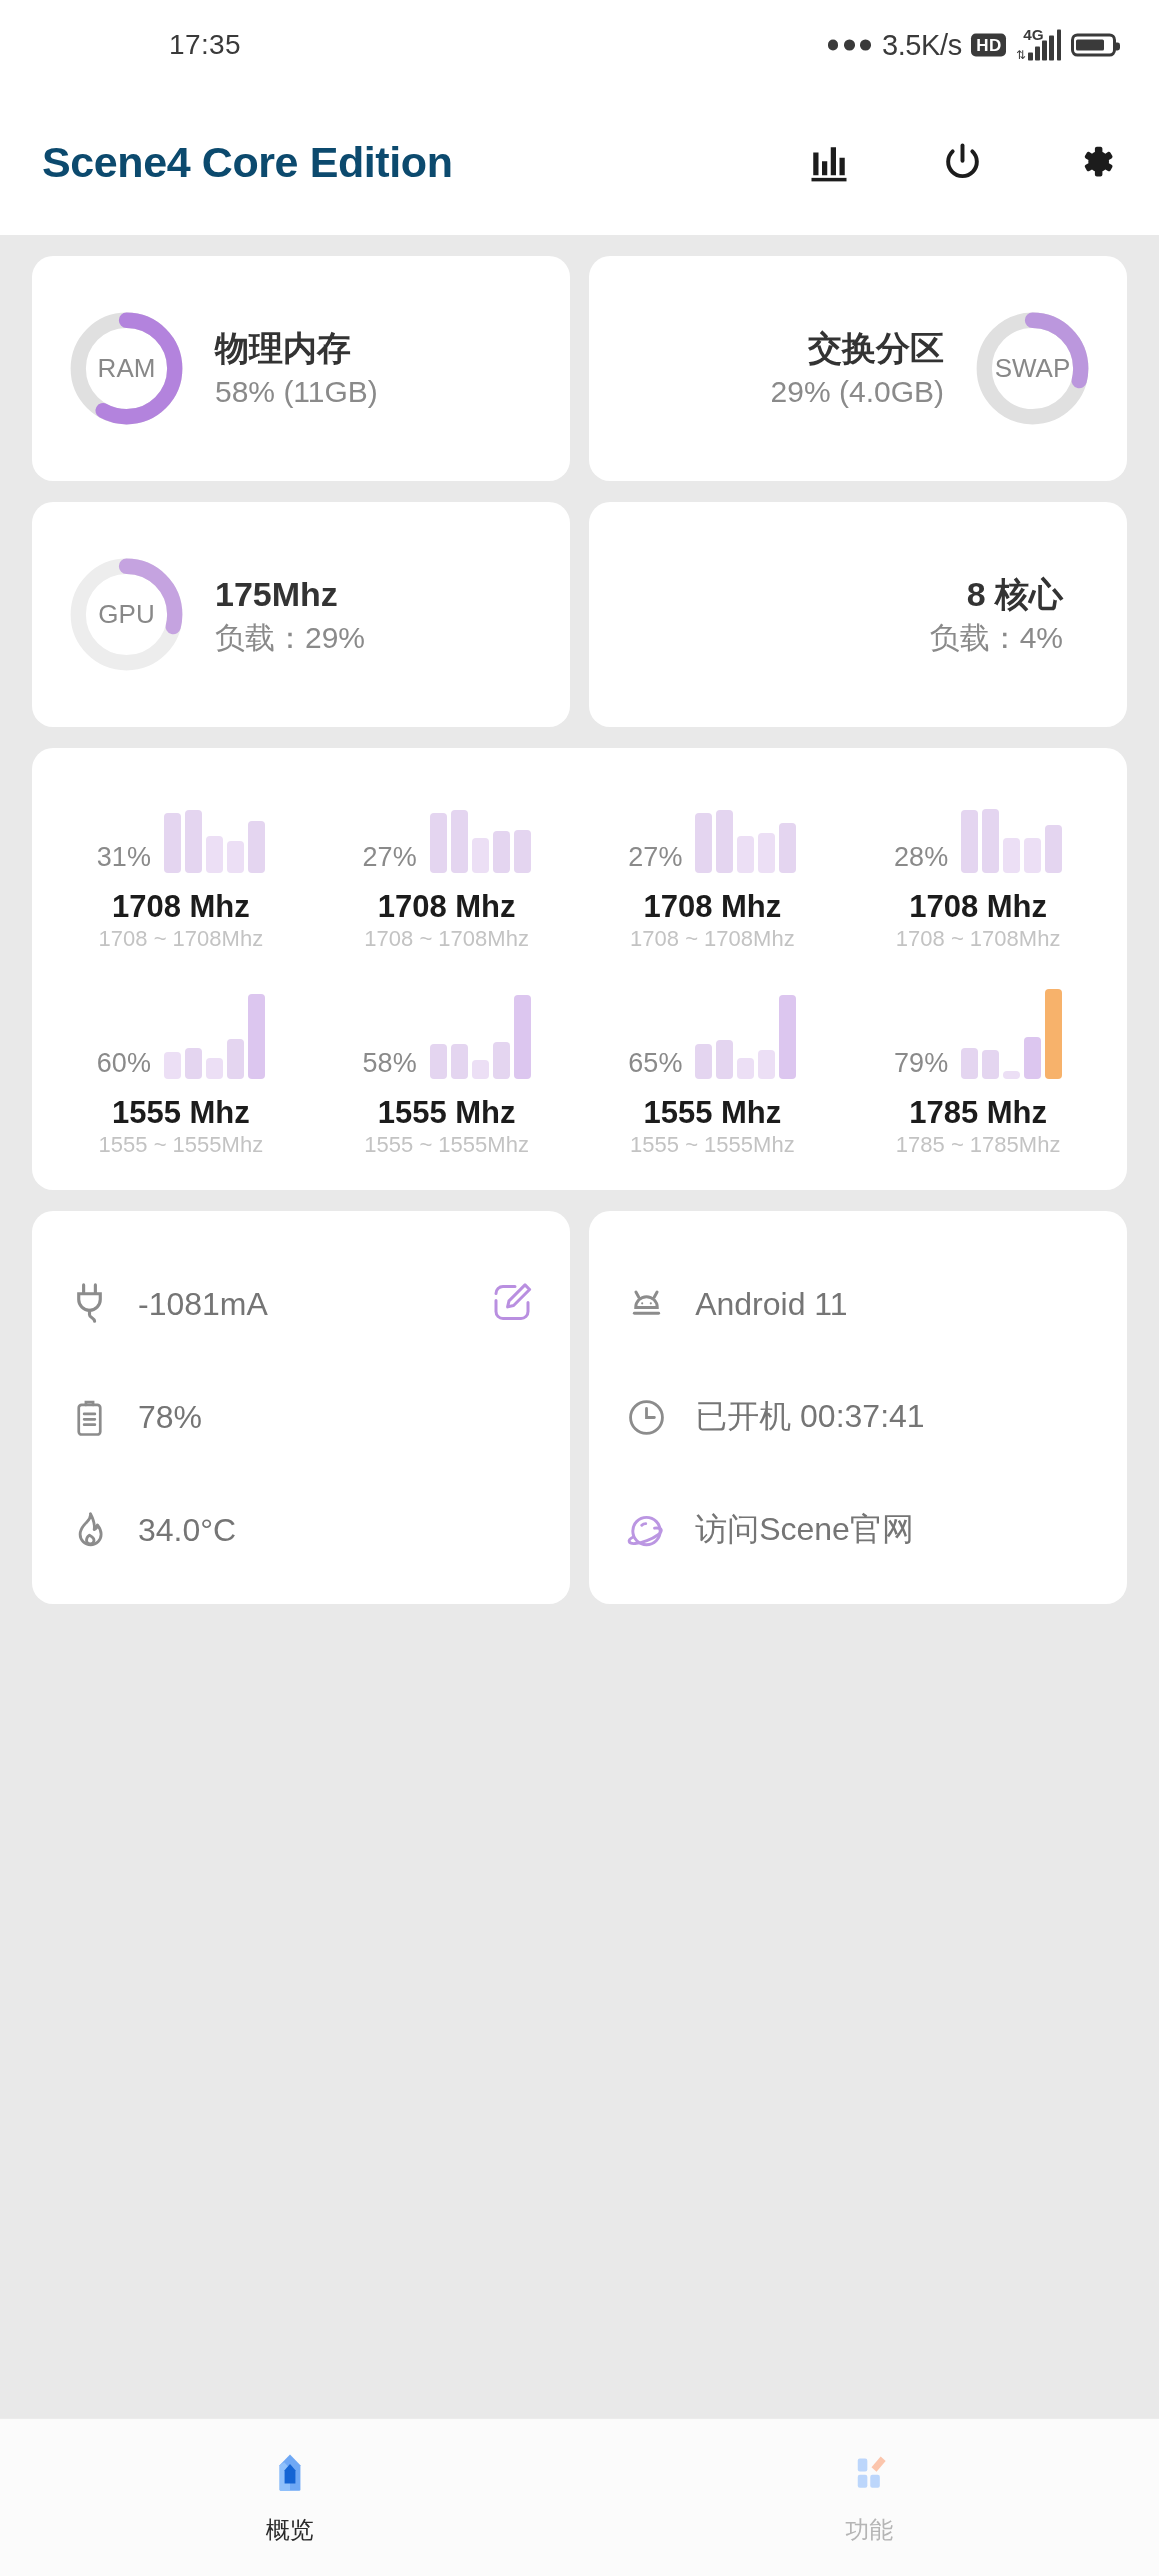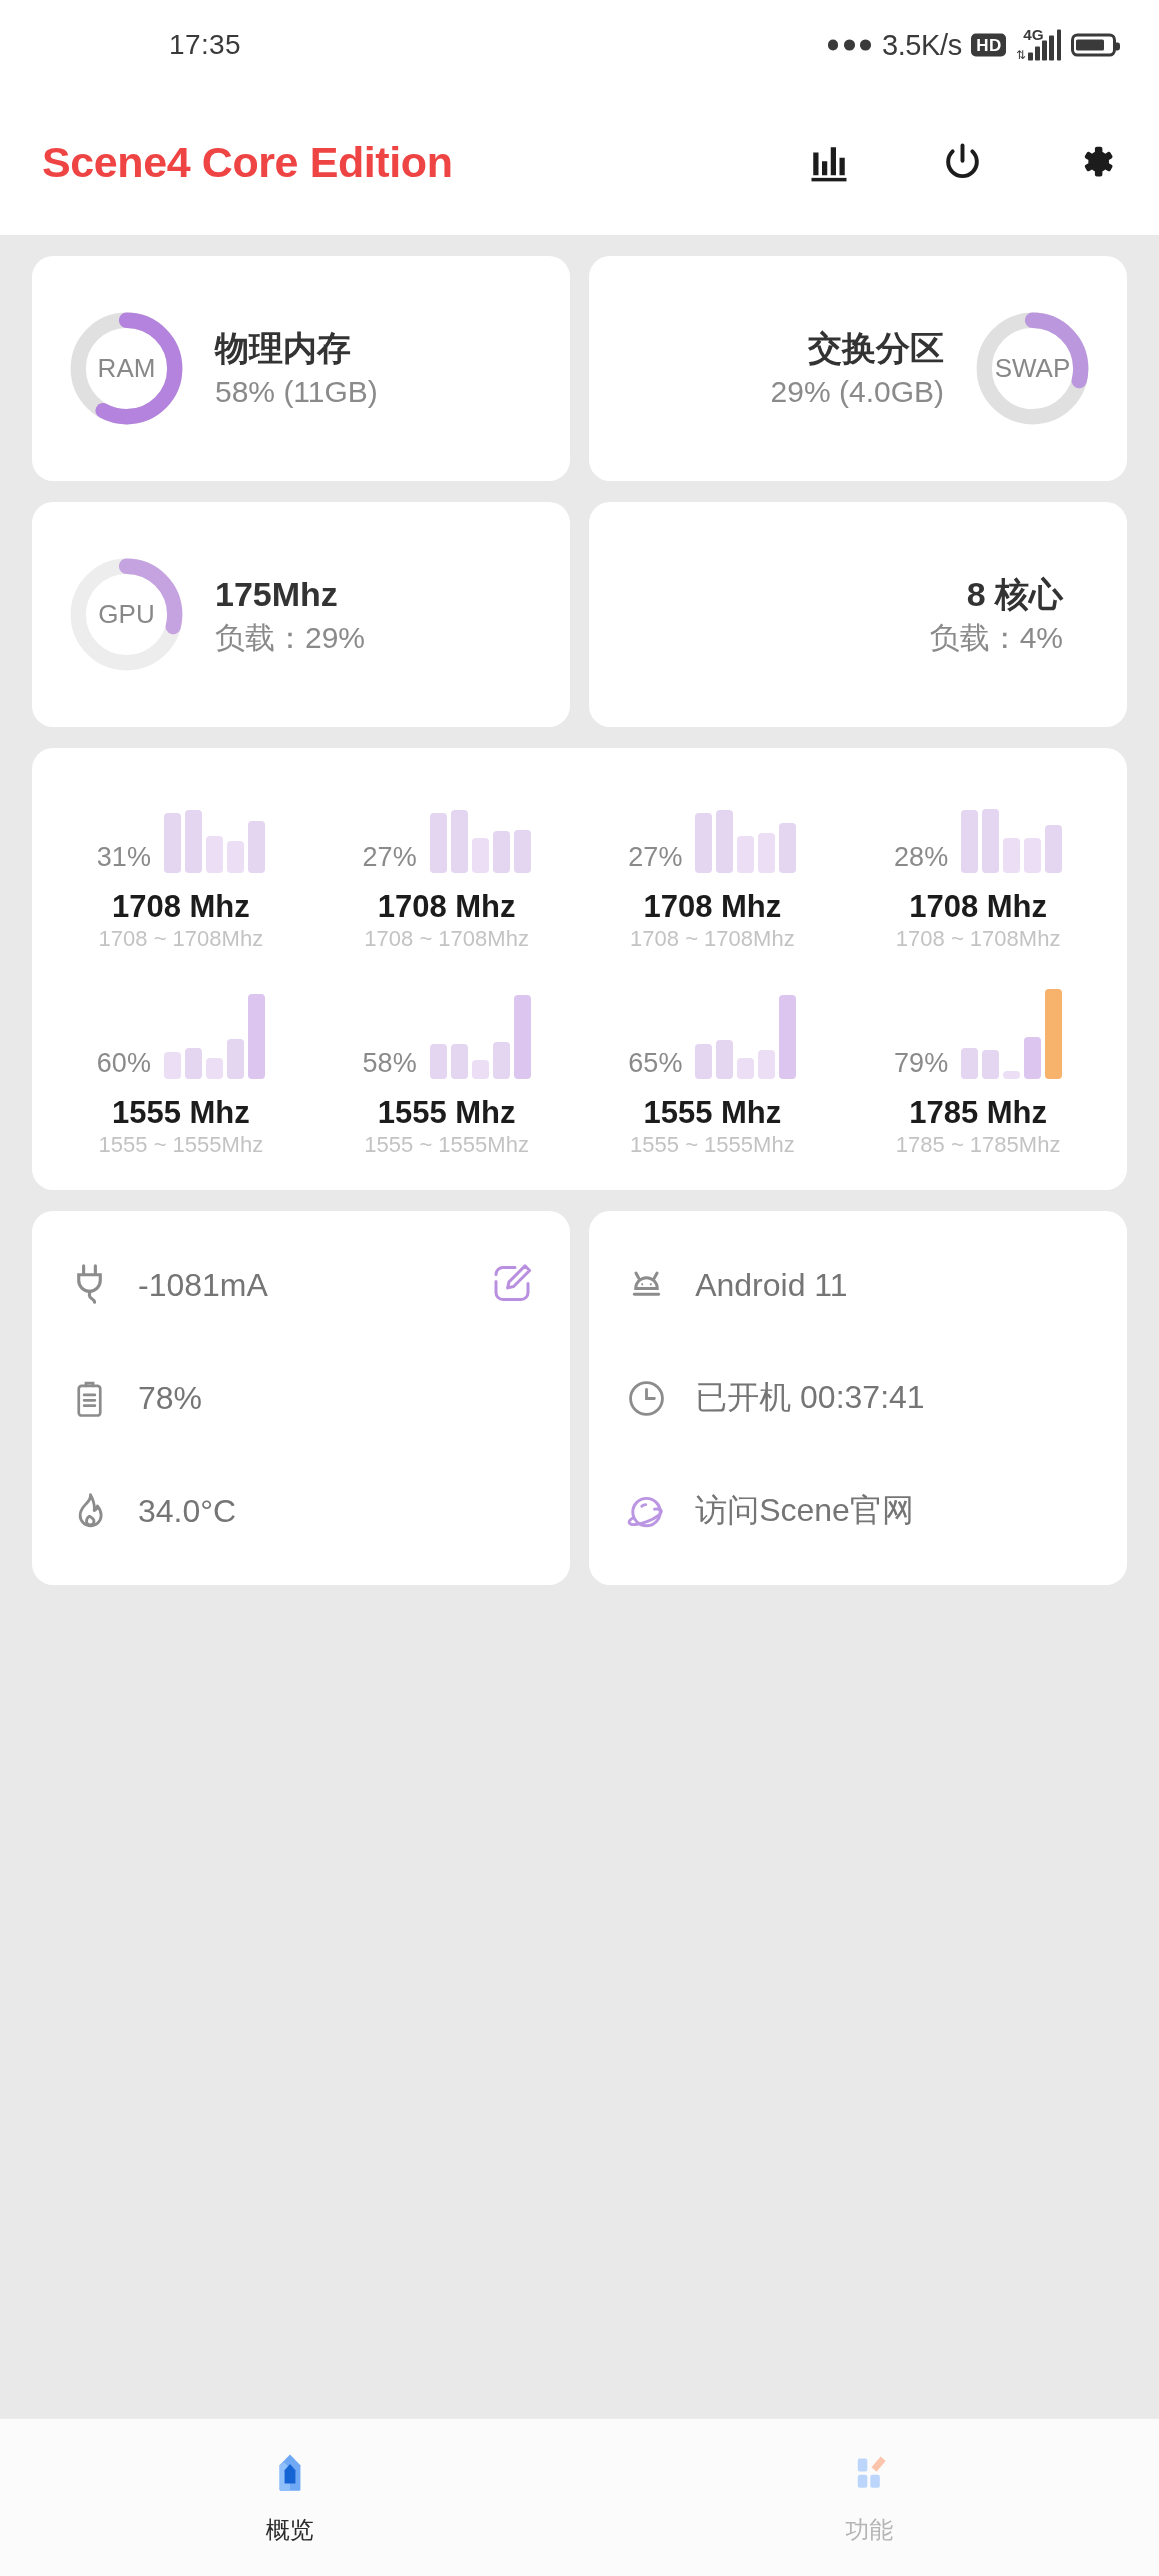--- a/index.html
+++ b/index.html
@@ -41,21 +41,21 @@
   .bars i:nth-child(5){height:31px;}
   .sb-batt { width:45px; height:22.5px; border:3.2px solid #3a3a3a; border-radius:6.4px; position:relative; display:flex; align-items:center;}
   .sb-batt::after{content:"";position:absolute;right:-7.2px;top:5.6px;width:4px;height:8px;background:#3a3a3a;border-radius:0 2.4px 2.4px 0;}
   .sb-batt i { display:block; height:11.3px; background:#3a3a3a; margin-left:2.4px; border-radius:1.6px; width:70%; }
 
   
   .appbar {
     height: 145px; background:#ffffff;
     display:flex; align-items:center; position:relative;
   }
-  .app-title { margin-left: 42px; font-size: 43px; font-weight: bold; color:#ef4444; letter-spacing:-0.4px;}
+  .app-title { margin-left: 42px; font-size: 43px; font-weight: bold; color:#0c4a6e; letter-spacing:-0.4px;}
   .appbar-actions { position:absolute; right:39px; display:flex; align-items:center; gap:87px; }
   .ab-ico { width:47px; height:47px; display:flex; align-items:center; justify-content:center; }
   .ab-ico svg { display:block; }
 
   
   .content { padding: 0 32px; }
 
   .row2 { display:flex; gap: 19.3px; margin-top: 21px; }
   .card {
     background:#fff; border-radius: 21px;
@@ -83,21 +83,21 @@
   .core-top { display:flex; align-items:flex-end; gap: 13px; height: 90px; }
   .core-pct { font-size: 27px; color:#8a8a8a; line-height:1; padding-bottom: 1.6px; }
   .spark { display:flex; align-items:flex-end; gap: 4px; height: 90px; }
   .spark i { width: 17px; display:block; border-radius: 4px; background:#e4d5f0; }
   .core-freq { font-size: 31px; font-weight:bold; color:#1c1c1c; margin-top: 16px; }
   .core-range { font-size: 22px; color:#c3c3c3; margin-top: 1px; }
   .corerow + .corerow { margin-top: 37px; }
 
   
   .inforow { display:flex; gap: 19.3px; margin-top: 21px; }
-  .infocard { flex:1 1 0; padding: 37px 34px 37px 32px; }
+  .infocard { flex:1 1 0; padding: 56px 34px 37px 32px; }
   .inforowline { display:flex; align-items:center; height: 74px; position:relative; }
   .inforowline + .inforowline { margin-top: 39px; }
   .ico { width: 50px; flex:0 0 50px; display:flex; align-items:center; justify-content:center; }
   .infotext { font-size: 32px; color:#757575; margin-left: 24px; letter-spacing:0; }
   .edit-btn { position:absolute; right: 0; top:50%; transform:translateY(-50%); }
 
   
   .modes { display:flex; gap: 17.7px; margin-top: 853px; }
   .mode {
     flex:1 1 0; height: 122px; border-radius: 14.5px;

